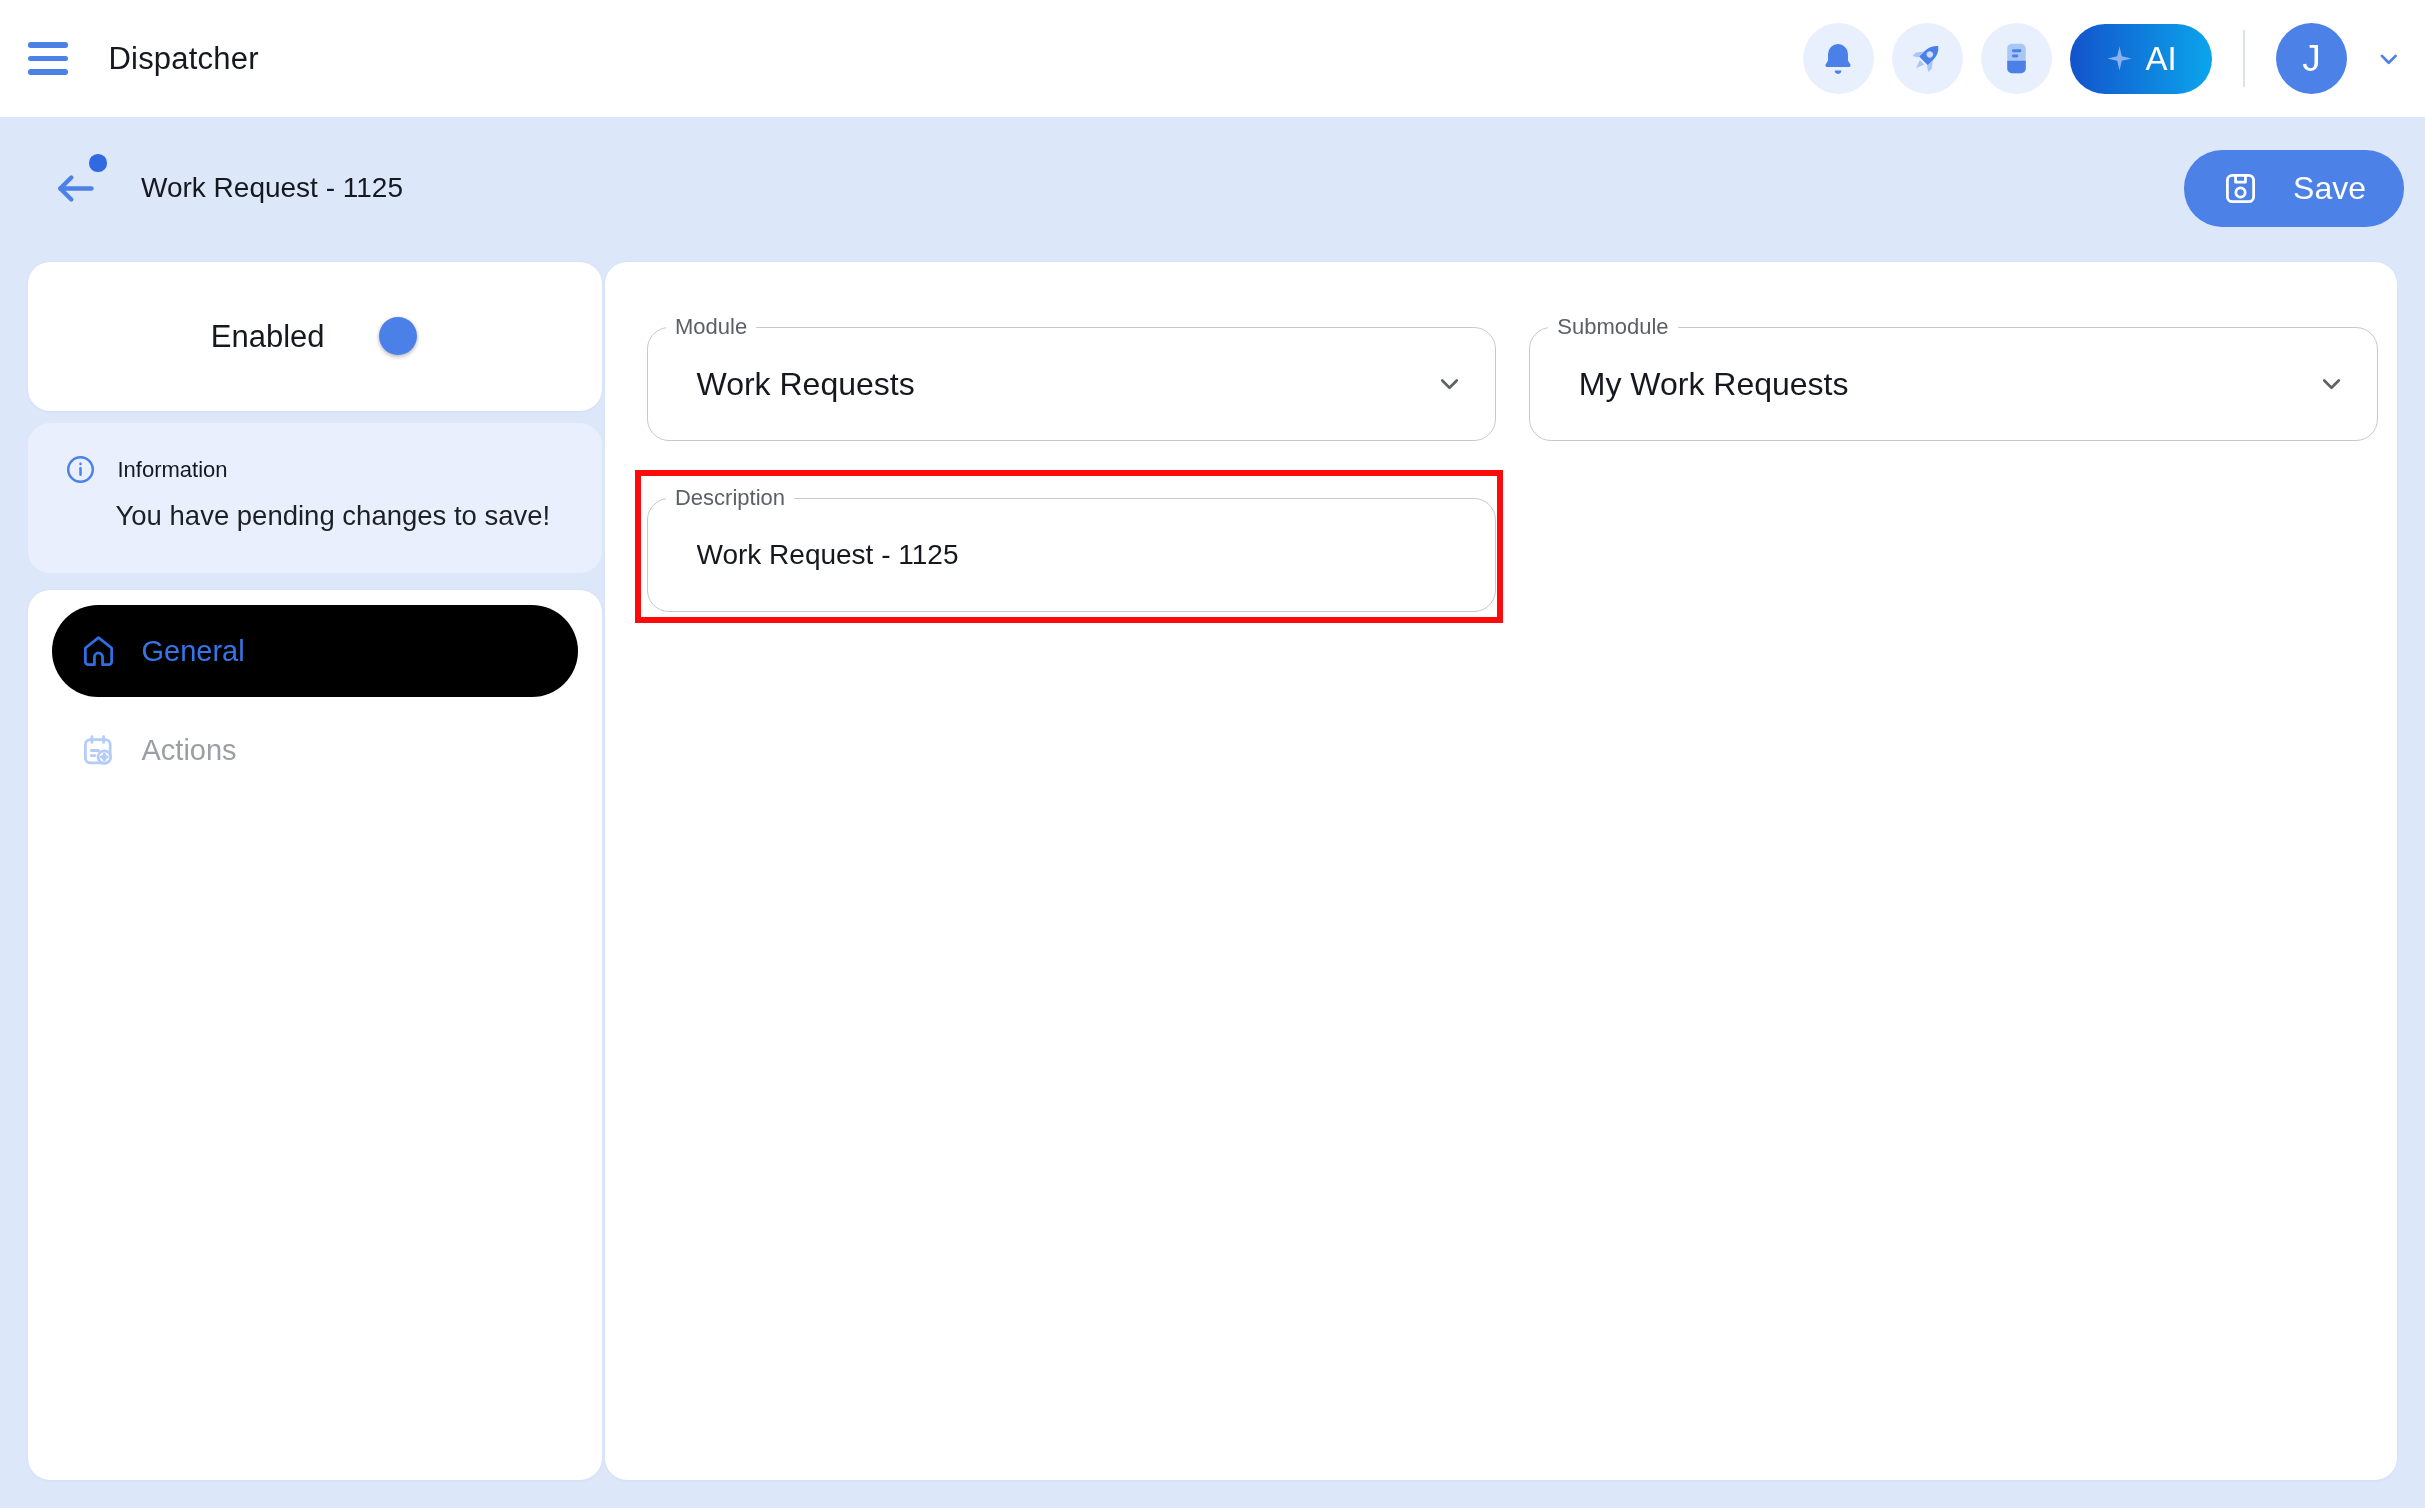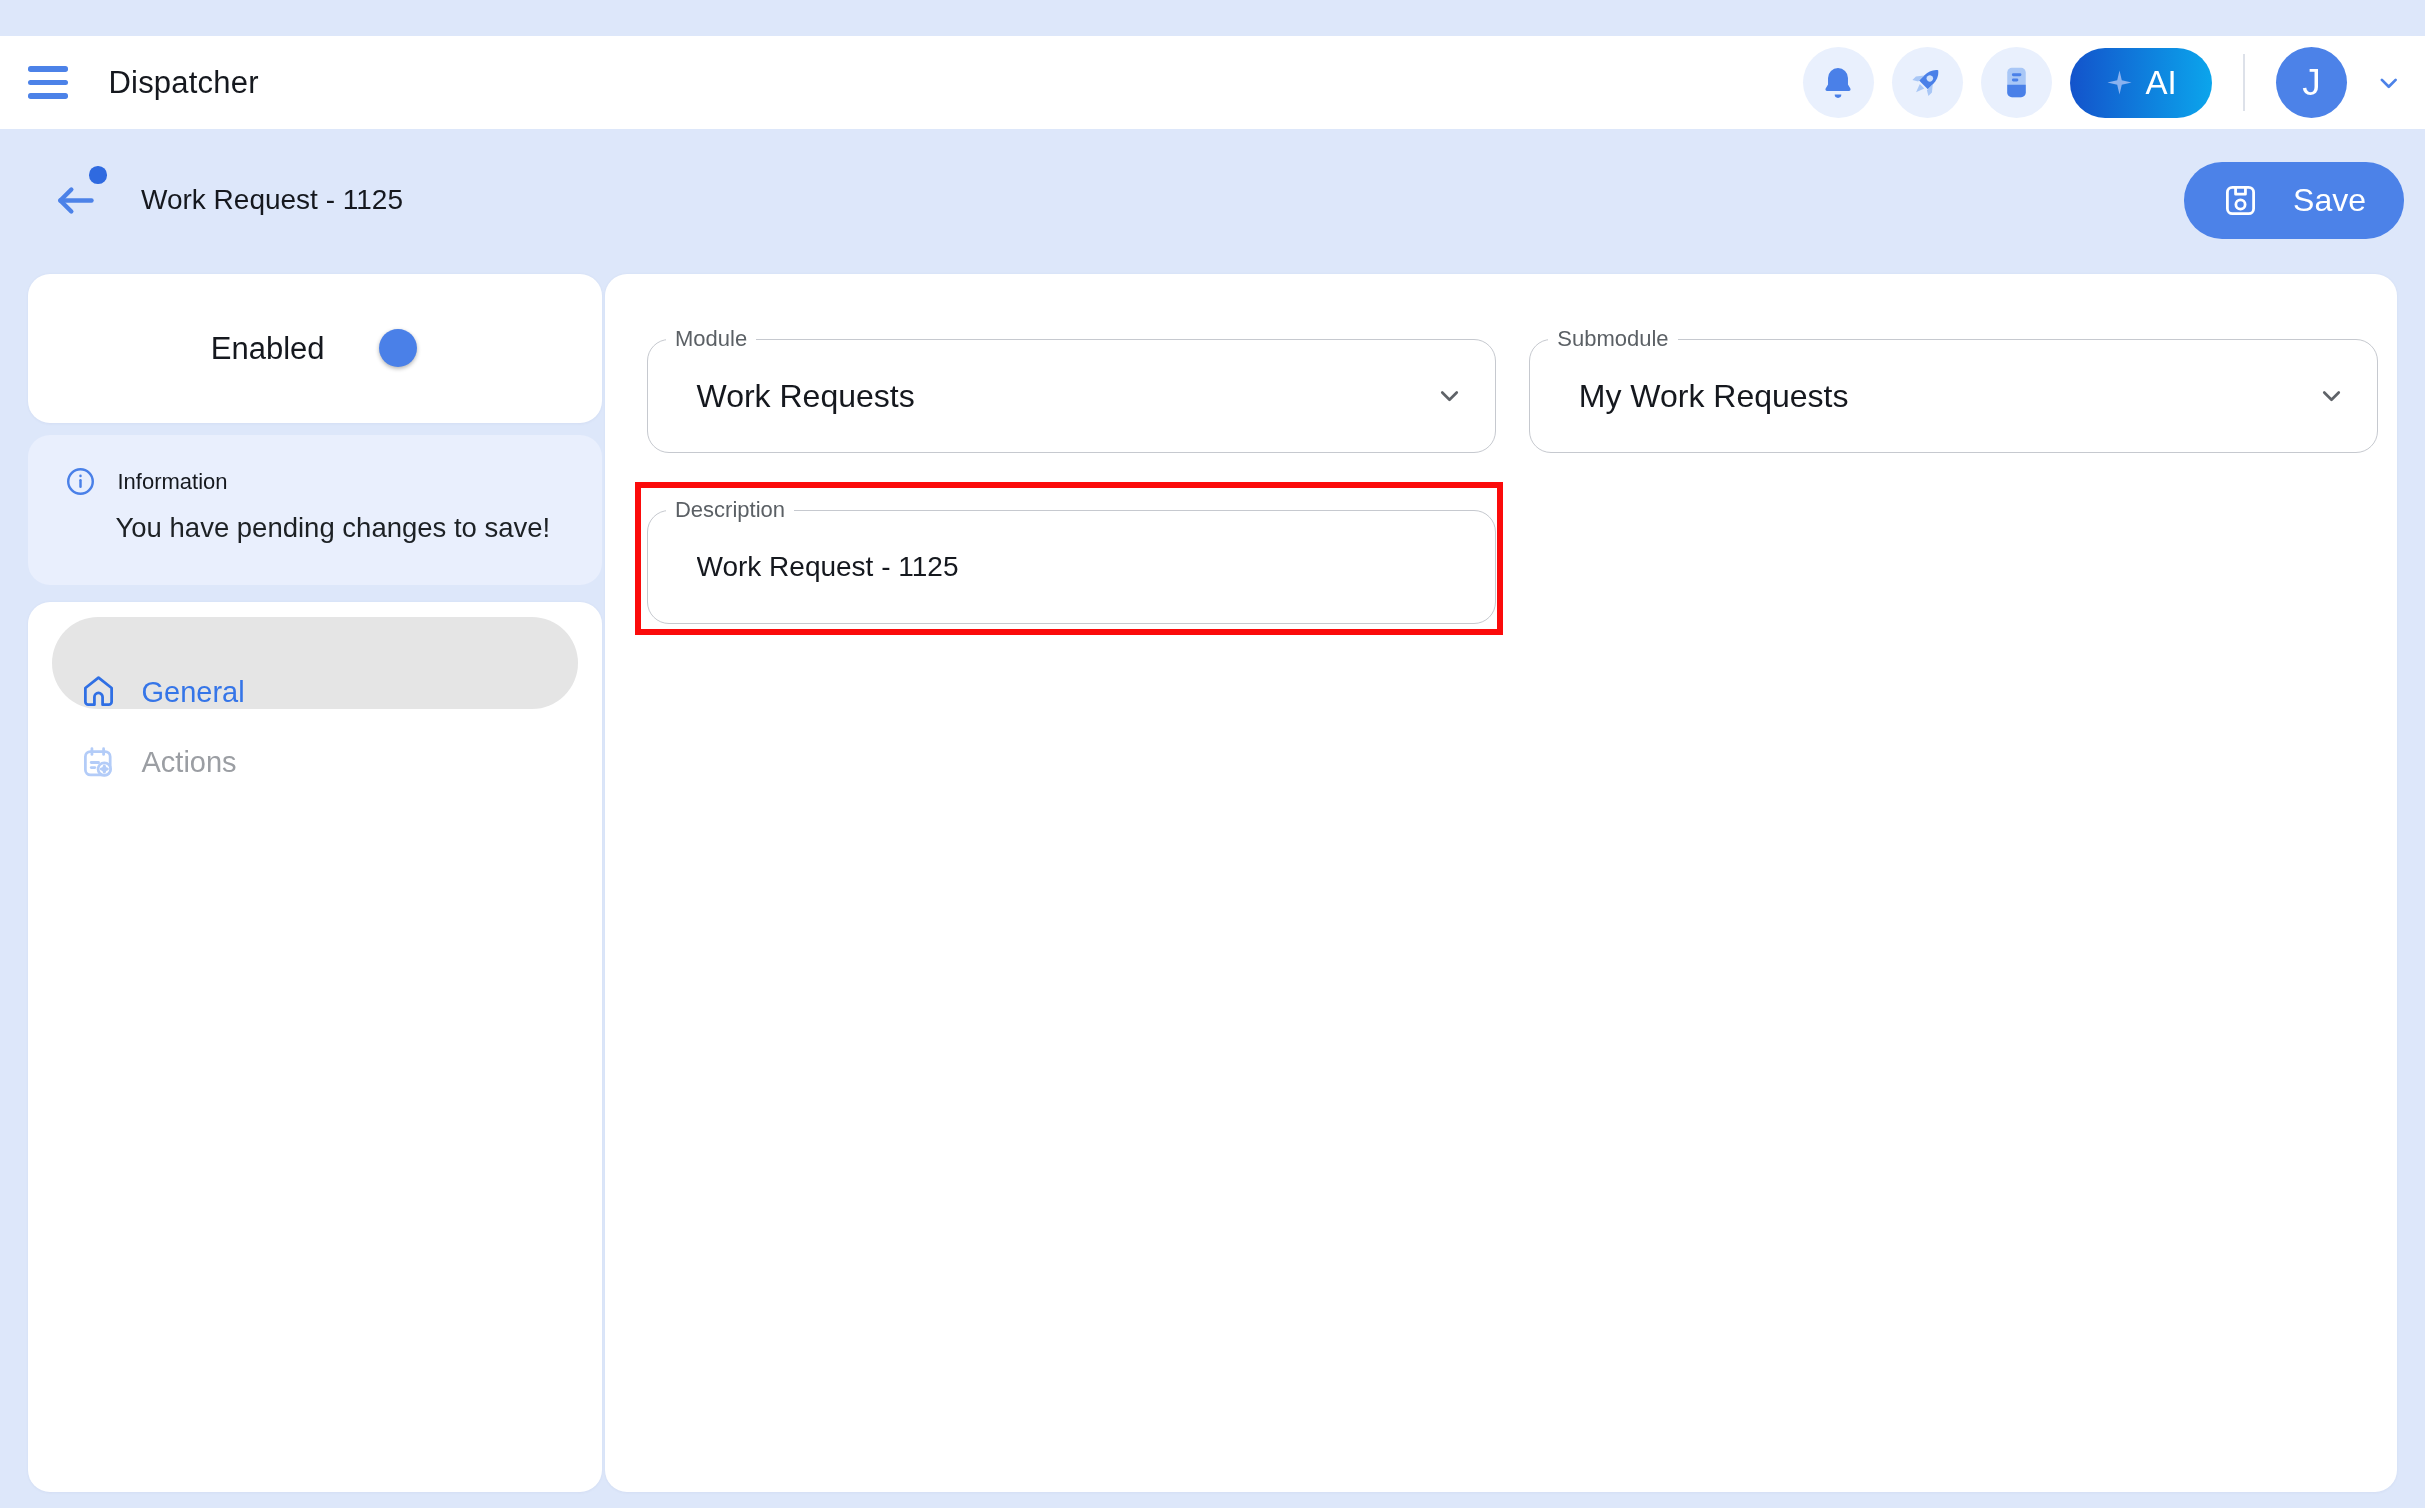--- a/index.html
+++ b/index.html
@@ -6,24 +6,23 @@
   html, body { width: 2426px; height: 1508px; overflow: hidden; }
   body {
     font-family: "Liberation Sans", sans-serif;
     background: #dde7fa;
     color: #15181e;
     position: relative;
   }
 
   
   .topbar {
-    height: 93px; background: #ffffff;
+    height: 117px; background: #ffffff;
     display: flex; align-items: center;
     padding: 0 24px 0 27.5px;
-    margin-top: 36px;
   }
   .hamburger { width: 59px; height: 59px; display: flex; flex-direction: column; justify-content: center; gap: 8.2px; cursor: pointer; }
   .hamburger span { display: block; width: 40px; height: 5.5px; border-radius: 2.7px; background: #4c82e8; }
   .app-title { font-size: 31px; font-weight: 500; margin-left: 22px; letter-spacing: 0.2px; }
   .topbar-right { margin-left: auto; display: flex; align-items: center; gap: 18.3px; }
   .icon-circle {
     width: 71px; height: 71px; border-radius: 50%;
     background: #e9f0fd; display: flex; align-items: center; justify-content: center;
     cursor: pointer;
   }
@@ -85,21 +84,21 @@
   .info-message { font-size: 27.5px; color: #1d2125; margin: 14.6px 0 0 51px; }
 
   
   .nav-card { margin-top: 16.5px; flex: 1; padding: 15.6px 24px; }
   .nav-item {
     height: 92px; border-radius: 46px; display: flex; align-items: center;
     gap: 26px; padding: 0 29px; margin-bottom: 7.3px; cursor: pointer;
     font-size: 29px; color: #9b9ea3;
   }
   .nav-item .nav-icon { display: flex; color: #b3ccf8; }
-  .nav-item.active { background: #e5e5e5; color: #3575e8; align-items: flex-end; }
+  .nav-item.active { background: #000000; color: #3575e8; }
   .nav-item.active .nav-icon { color: #2f6fe4; }
 
   
   .main-card { flex: 1; padding: 65px 19px 0 42px; }
   .form-grid {
     display: grid; grid-template-columns: 1fr 1fr;
     column-gap: 33px; row-gap: 57px;
   }
   .field {
     position: relative; height: 114px;

